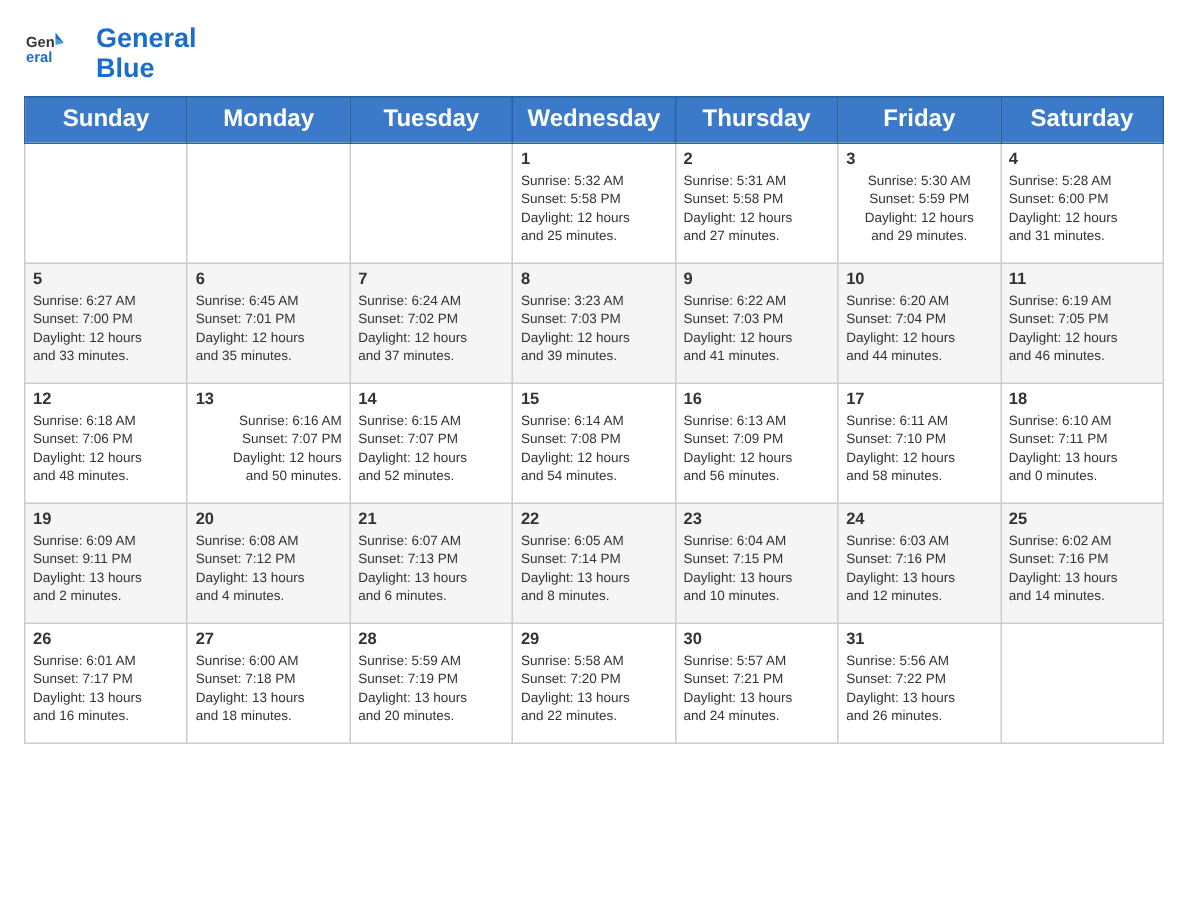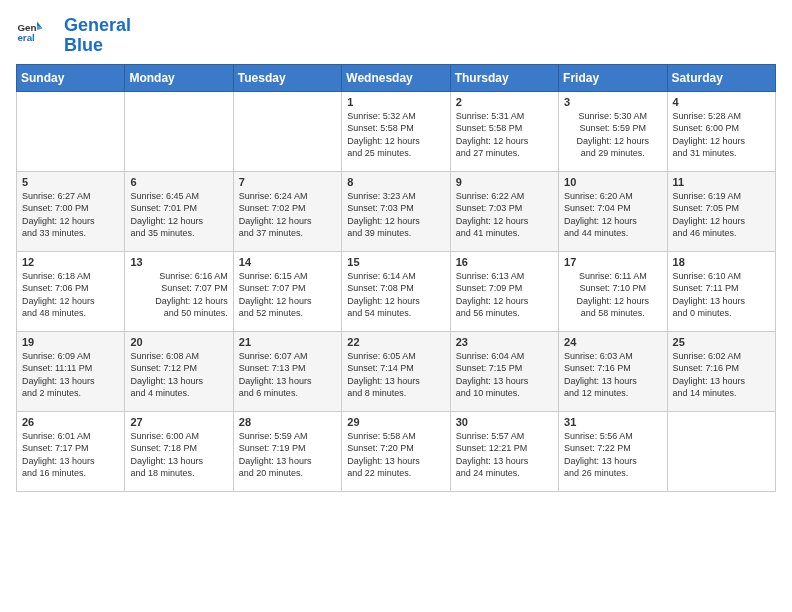--- a/index.html
+++ b/index.html
@@ -46,24 +46,24 @@
       color: #555;
     }
     .calendar {
       width: 100%;
       border-collapse: collapse;
       border: 1px solid #ccc;
     }
     .calendar th {
       background-color: #3a7ac8;
       color: #fff;
-      font-size: 12px;
+      font-size: 16px;
       font-weight: bold;
       padding: 6px 4px;
-      text-align: left;
+      text-align: center;
       border: 1px solid #2a5fa0;
     }
     .calendar td {
       vertical-align: top;
       font-size: 9.5px;
       color: #333;
       padding: 4px 5px;
       border: 1px solid #ccc;
       width: calc(100% / 7);
       height: 80px;
@@ -233,38 +233,38 @@
         </td>
         <td>
           <div class="day-number">16</div>
           <div class="day-info" style="white-space: pre-line;">Sunrise: 6:13 AM
 Sunset: 7:09 PM
 Daylight: 12 hours
 and 56 minutes.</div>
         </td>
         <td>
           <div class="day-number">17</div>
-          <div class="day-info" style="white-space: pre-line; text-align: center;">Sunrise: 6:11 AM
+          <div class="day-info" style="white-space: pre-line;">Sunrise: 6:11 AM
 Sunset: 7:10 PM
 Daylight: 12 hours
 and 58 minutes.</div>
         </td>
         <td>
           <div class="day-number">18</div>
           <div class="day-info" style="white-space: pre-line;">Sunrise: 6:10 AM
 Sunset: 7:11 PM
 Daylight: 13 hours
 and 0 minutes.</div>
         </td>
       </tr>
       <tr>
         <td>
           <div class="day-number">19</div>
           <div class="day-info" style="white-space: pre-line;">Sunrise: 6:09 AM
-Sunset: 11:11 PM
+Sunset: 9:11 PM
 Daylight: 13 hours
 and 2 minutes.</div>
         </td>
         <td>
           <div class="day-number">20</div>
           <div class="day-info" style="white-space: pre-line;">Sunrise: 6:08 AM
 Sunset: 7:12 PM
 Daylight: 13 hours
 and 4 minutes.</div>
         </td>
@@ -329,21 +329,21 @@
         <td>
           <div class="day-number">29</div>
           <div class="day-info" style="white-space: pre-line;">Sunrise: 5:58 AM
 Sunset: 7:20 PM
 Daylight: 13 hours
 and 22 minutes.</div>
         </td>
         <td>
           <div class="day-number">30</div>
           <div class="day-info" style="white-space: pre-line;">Sunrise: 5:57 AM
-Sunset: 12:21 PM
+Sunset: 7:21 PM
 Daylight: 13 hours
 and 24 minutes.</div>
         </td>
         <td>
           <div class="day-number">31</div>
           <div class="day-info" style="white-space: pre-line;">Sunrise: 5:56 AM
 Sunset: 7:22 PM
 Daylight: 13 hours
 and 26 minutes.</div>
         </td>

